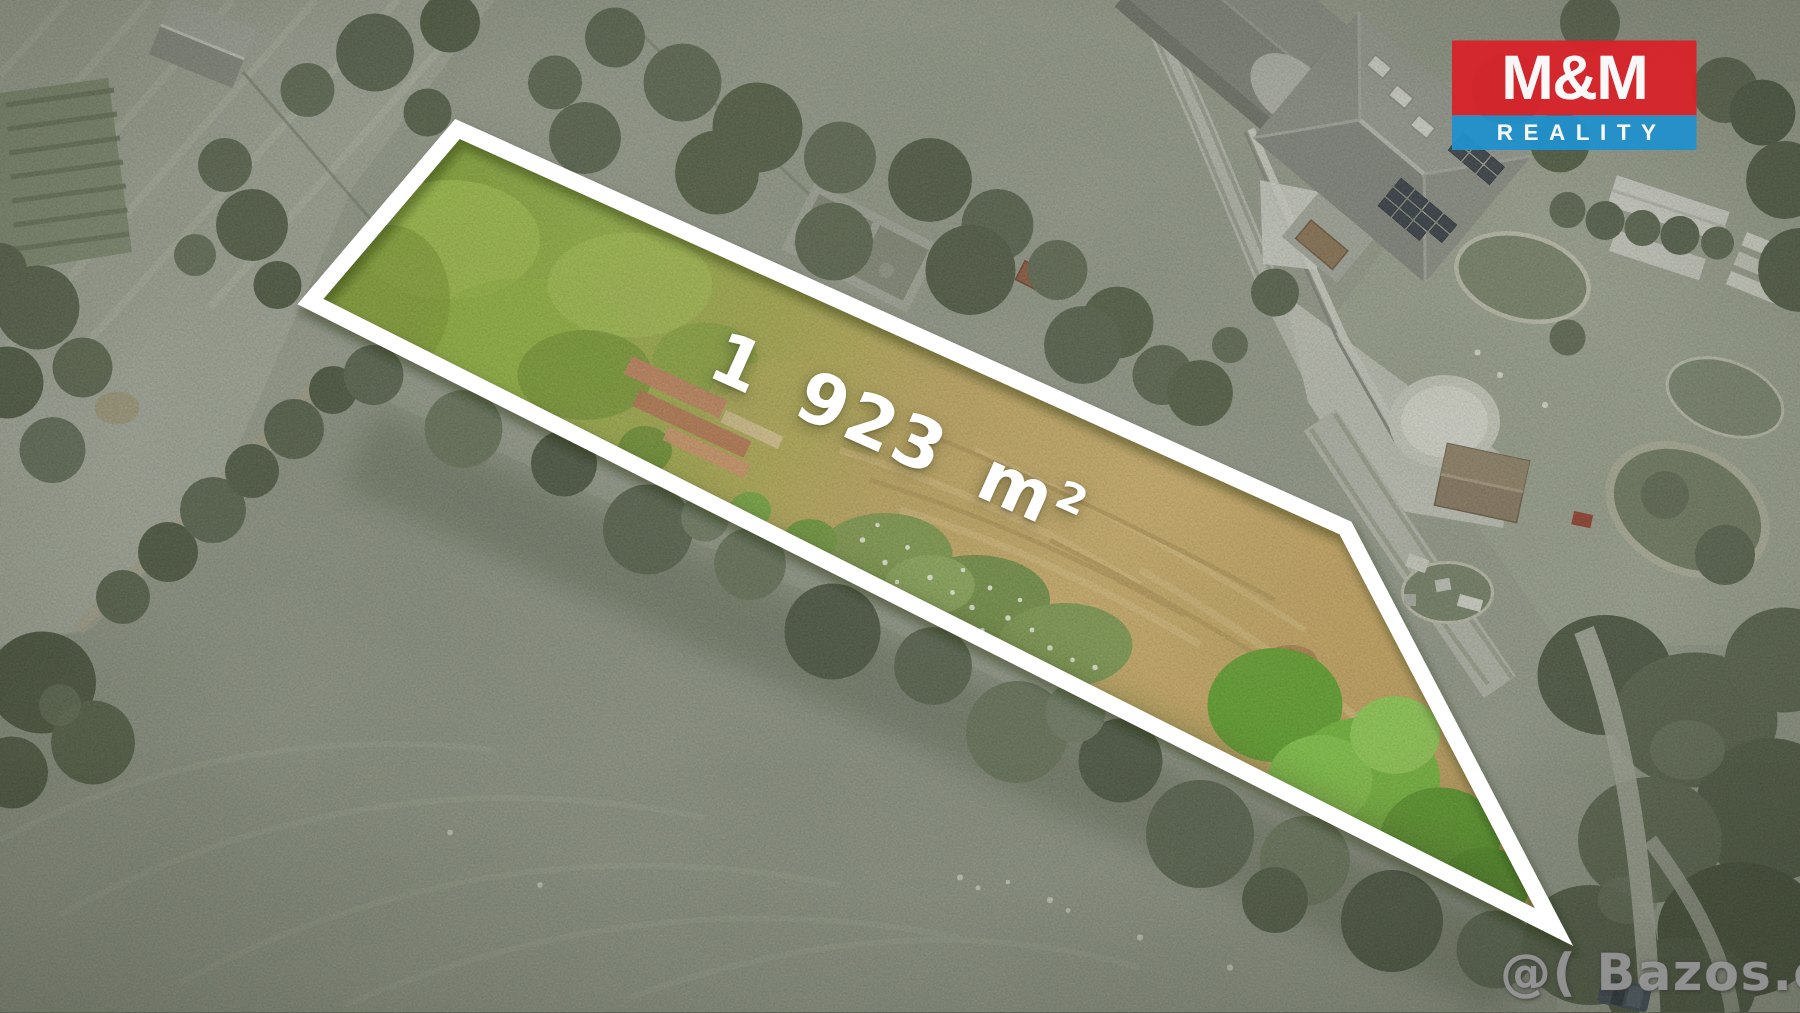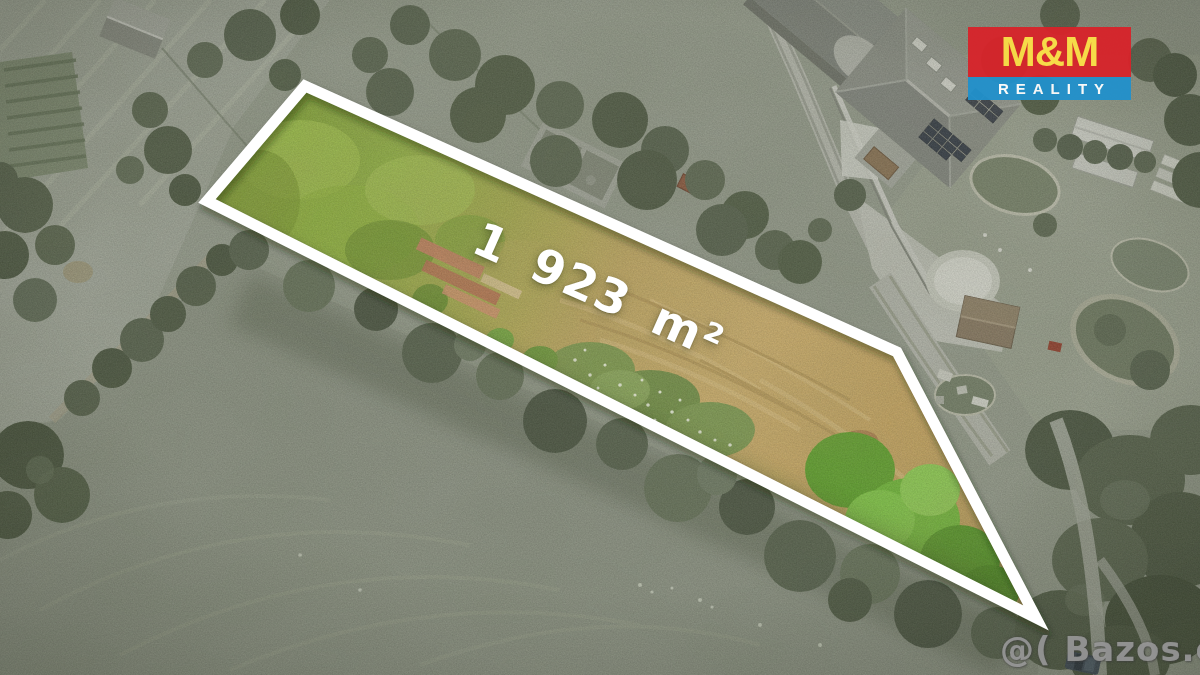--- a/index.html
+++ b/index.html
@@ -16,21 +16,21 @@
     font-size:47px;letter-spacing:2px;word-spacing:10px;
     color:#ffffff;
     transform:rotate(24deg);transform-origin:center;
     text-shadow:0 3px 9px rgba(25,35,10,0.35), 0 1px 2px rgba(25,35,10,0.25);
     white-space:nowrap;
   }
   
   .logo{position:absolute;left:968px;top:27px;width:163px;opacity:0.95;}
   .logo-top{
     height:50px;display:flex;align-items:center;justify-content:center;
-    color:#fde047;font-weight:bold;font-size:42px;letter-spacing:-1px;
+    color:#ffffff;font-weight:bold;font-size:42px;letter-spacing:-1px;
     font-family:"Liberation Sans",sans-serif;
   }
   .logo-bottom{
     height:23px;display:flex;align-items:center;justify-content:center;
     color:#fff;font-weight:bold;font-size:15px;letter-spacing:7px;
     padding-left:10px;box-sizing:border-box;
     font-family:"Liberation Sans",sans-serif;
   }
   
   .watermark{

